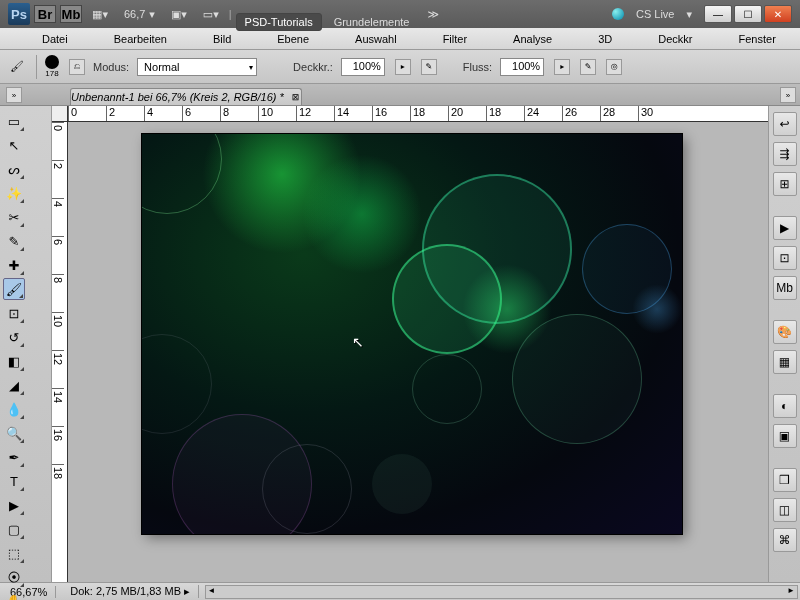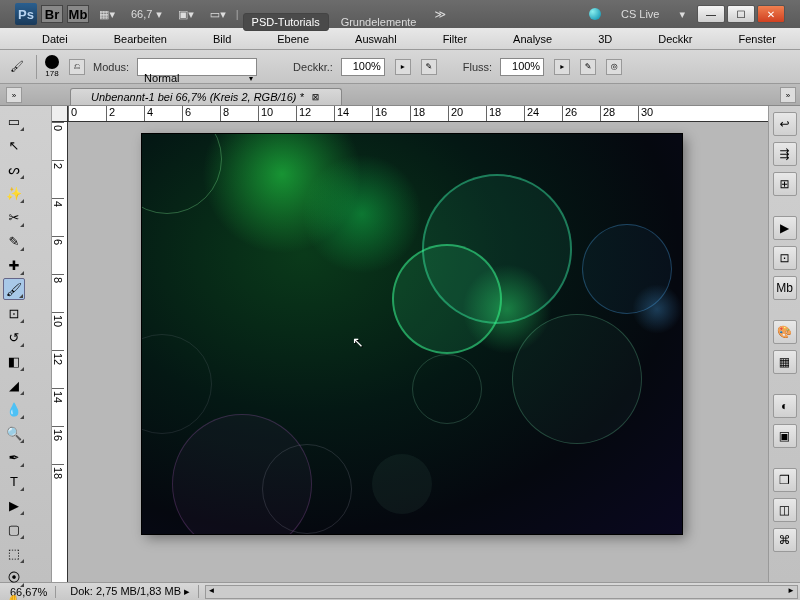--- a/index.html
+++ b/index.html
@@ -1,51 +1,51 @@
 <!DOCTYPE html>
 <html><head>
 <meta charset="utf-8">
 <style>
 * { margin: 0; padding: 0; box-sizing: border-box; font-family: "Segoe UI", Tahoma, sans-serif; font-size: 11px; user-select: none; }
 body { background: #b8b8b8; width: 800px; height: 600px; overflow: hidden; position: relative; }
 
 
-.titlebar { height: 28px; background: linear-gradient(#6c6c6c,#5a5a5a); display: flex; align-items: center; padding: 0 15px; gap: 4px; }
+.titlebar { height: 28px; background: linear-gradient(#6c6c6c,#5a5a5a); display: flex; align-items: center; padding: 0 8px; gap: 4px; }
 .ps-logo { width: 22px; height: 22px; background: linear-gradient(#2a5f8f,#1a3a5a); color: #b8d4f0; font-weight: bold; font-size: 13px; display: flex; align-items: center; justify-content: center; border-radius: 2px; }
 .badge { width: 22px; height: 18px; background: #888; border: 1px solid #444; display: flex; align-items: center; justify-content: center; font-size: 13px; font-weight: bold; }
 .title-dd { color: #ddd; padding: 0 6px; display: flex; align-items: center; gap: 4px; }
 .title-pill { background: #6a6a6a; border: 1px solid #444; border-radius: 3px; padding: 2px 8px; color: #ddd; margin-top: 16px; }
 .title-pill.active { background: #4a4a4a; color: #fff; }
 .title-sep { color: #aaa; }
 .spacer { flex: 1; }
-.cslive { color: #ddd; display: flex; align-items: center; gap: 20px; justify-content: center; }
+.cslive { color: #ddd; display: flex; align-items: center; gap: 12px; justify-content: center; }
 .cs-dot { width: 12px; height: 12px; border-radius: 50%; background: radial-gradient(circle at 30% 30%, #8ee, #08a); }
 .win-btns { display: flex; gap: 2px; margin-left: 8px; }
 .win-btn { width: 28px; height: 18px; border: 1px solid #555; border-radius: 2px; background: linear-gradient(#f5f5f5,#cfcfcf); display: flex; align-items: center; justify-content: center; font-size: 10px; }
 .win-btn.close { background: linear-gradient(#f08050,#d04020); color: #fff; }
 
 
 .menubar { height: 22px; background: linear-gradient(#e8e8e8,#d6d6d6); display: flex; align-items: center; padding: 0 6px; gap: 2px; border-bottom: 1px solid #999; }
 .menubar span { padding: 2px 8px; margin-left: 28px; }
 
 
 .optbar { height: 34px; background: linear-gradient(#d8d8d8,#c6c6c6); display: flex; align-items: center; padding: 0 6px; gap: 8px; border-bottom: 1px solid #999; }
 .brush-icon { width: 22px; height: 22px; display: flex; align-items: center; justify-content: center; }
 .brush-dot { display:flex; flex-direction:column; align-items:center; }
 .brush-dot .dot { width: 14px; height: 14px; background: #000; border-radius: 50%; }
 .brush-dot .lbl { font-size: 8px; }
 .opt-label { color: #333; }
-.dd { background: #fff; border: 1px solid #888; padding: 12px 18px 1px 6px; position: relative; height: 18px; line-height: 15px; }
+.dd { background: #fff; border: 1px solid #888; padding: 1px 18px 1px 6px; position: relative; height: 18px; line-height: 15px; }
 .dd::after { content:"▾"; position:absolute; right:3px; font-size:8px; }
 .num-field { background:#fff; border:1px solid #888; width:44px; padding:1px 3px; height:18px; display:inline-block; text-align:right;}
 .small-btn { width:16px; height:16px; border:1px solid #999; background:#ddd; margin-left:2px; display:inline-flex; align-items:center; justify-content:center; font-size:8px;}
 
 
 .doctab-row { height: 22px; background: linear-gradient(#bcbcbc,#acacac); display: flex; align-items: flex-end; padding-left: 70px; border-bottom: 1px solid #888; position: relative; }
-.doctab { background: linear-gradient(#d8d8d8,#c8c8c8); border: 1px solid #888; border-bottom: none; padding: 2px 20px; font-style: italic; display: flex; align-items: center; gap: 6px; border-radius: 3px 3px 0 0; }
+.doctab { background: linear-gradient(#d8d8d8,#c8c8c8); border: 1px solid #888; border-bottom: none; padding: 2px 0; font-style: italic; display: flex; align-items: center; gap: 6px; border-radius: 3px 3px 0 0; }
 .doctab .x { font-style: normal; font-size: 9px; padding: 0 2px; }
 .doc-expand { position:absolute; right:4px; top:3px; }
 .doc-expand-left { position:absolute; left:4px; top:3px; }
 
 
 .main { display: flex; height: calc(100% - 28px - 22px - 34px - 22px - 18px); }
 .toolbox { width: 52px; background: linear-gradient(#d0d0d0,#c0c0c0); border-right: 1px solid #999; padding: 4px 3px; display: flex; flex-wrap: wrap; gap: 2px; align-content: flex-start; }
 .tool { width: 22px; height: 22px; display: flex; align-items: center; justify-content: center; font-size: 13px; border-radius: 2px; position:relative;}
 .tool.sel { background: #a8c8e8; border: 1px solid #668; }
 .tool .corner { position:absolute; right:1px; bottom:1px; width:0; height:0; border-right:4px solid #444; border-top:4px solid transparent; }

